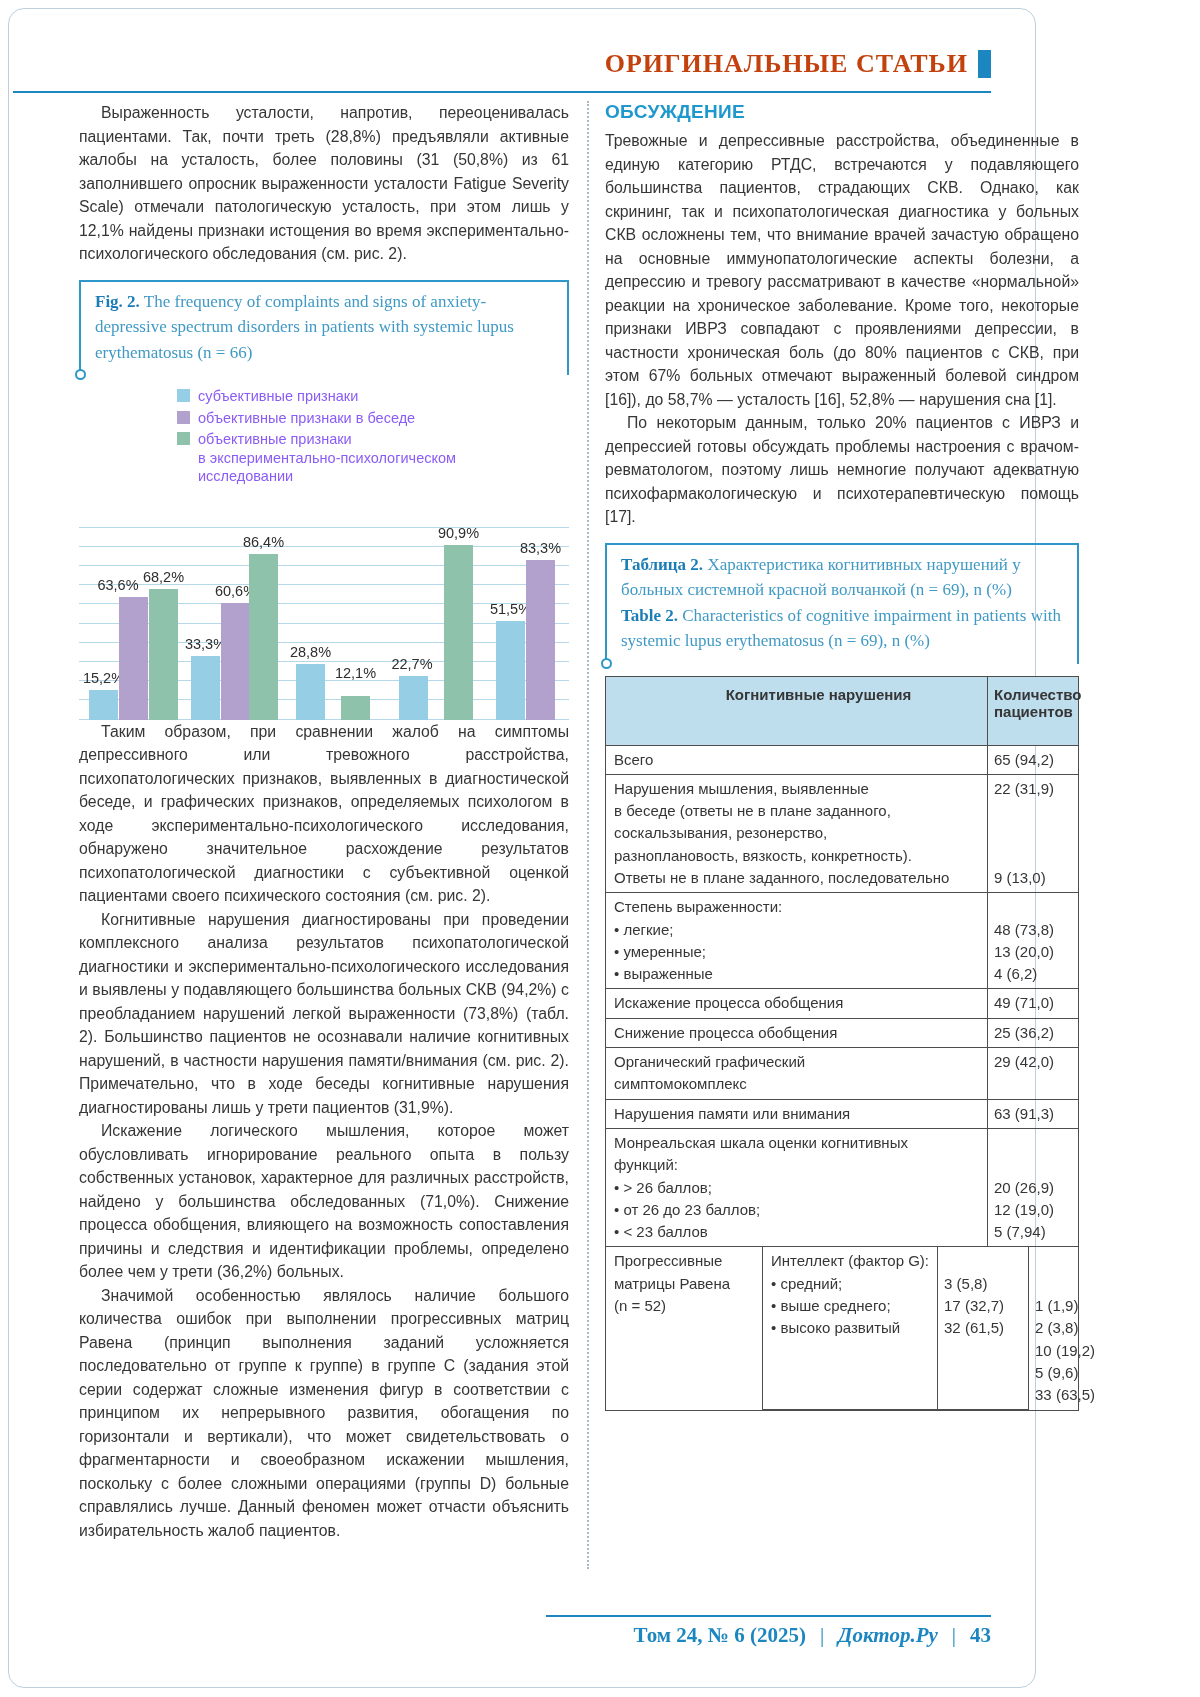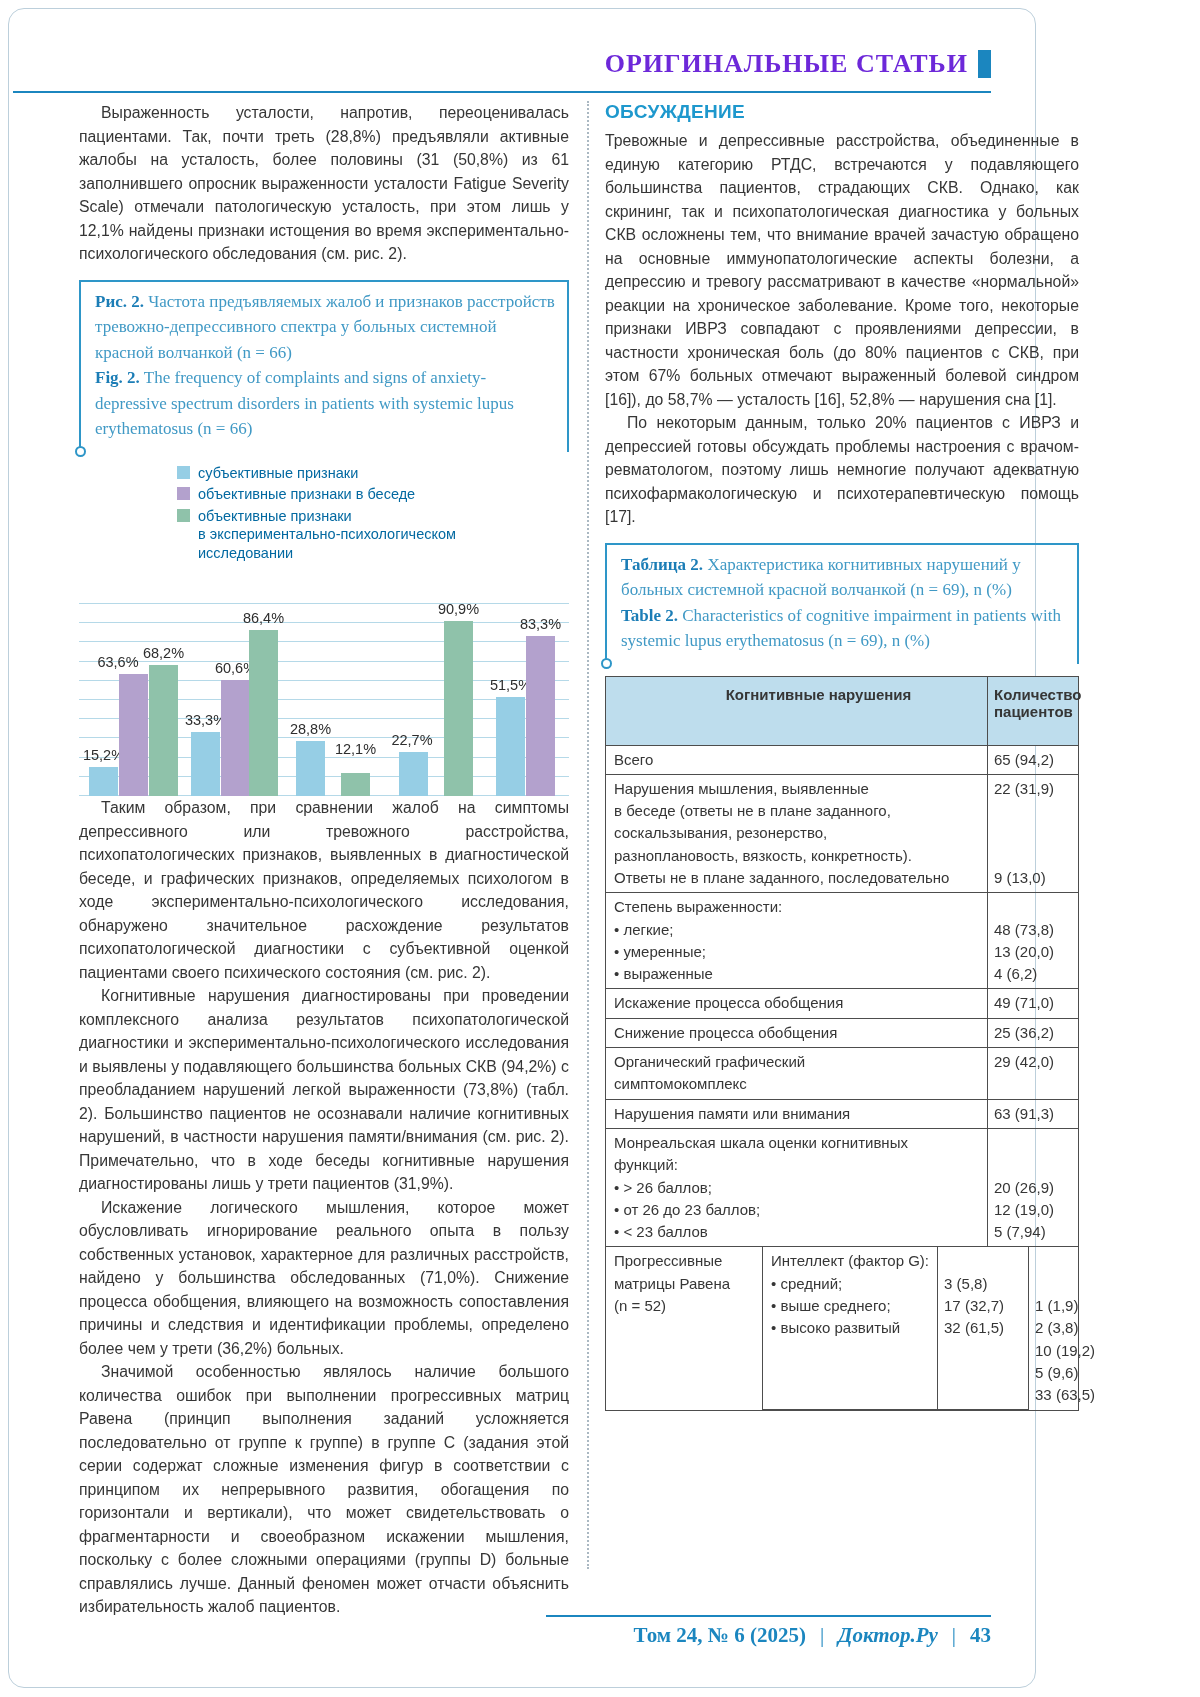--- a/index.html
+++ b/index.html
@@ -1,41 +1,41 @@
 <!DOCTYPE html>
 <html><head>
 <meta charset="utf-8">
 <style>
   html,body{margin:0;padding:0;background:#ffffff;}
   body{width:1200px;height:1697px;position:relative;font-family:"Liberation Sans",sans-serif;color:#363636;}
   .page{position:absolute;left:8px;top:8px;width:1026px;height:1678px;border:1.5px solid #bccfdb;border-radius:16px;background:#fff;}
 
   
   .header-row{position:absolute;top:40px;left:0;width:982px;text-align:right;}
-  .header-title{font-family:"Liberation Serif",serif;font-weight:bold;font-size:26px;letter-spacing:1px;color:#6d28d9;vertical-align:middle;}
+  .header-title{font-family:"Liberation Serif",serif;font-weight:bold;font-size:26px;letter-spacing:1px;color:#c2410c;vertical-align:middle;}
   .header-block{display:inline-block;width:13px;height:28px;background:#1b86bf;margin-left:10px;vertical-align:middle;}
   .header-rule{position:absolute;top:82px;left:4px;width:978px;height:0;border-top:2px solid #1b86bf;}
 
   
   .col{position:absolute;top:92px;}
   .col-left{left:70px;width:490px;}
   .col-right{left:596px;width:474px;}
   .divider{position:absolute;left:578px;top:92px;height:1468px;border-left:2px dotted #aab8c2;}
 
   p.body-par{margin:0;font-size:15.8px;line-height:23.5px;text-align:justify;}
   p.indent{text-indent:22px;}
 
   
   .caption-box{position:relative;margin-top:14px;border:2px solid #2e96c8;border-bottom:none;padding:7px 12px 10px 14px;font-family:"Liberation Serif",serif;font-size:17px;line-height:25.5px;color:#4099c5;}
   .cap-bold{font-weight:bold;color:#1b7db6;}
   .cap-dot{position:absolute;left:-6px;bottom:-5px;width:7px;height:7px;border:2px solid #2e96c8;border-radius:50%;background:#fff;}
 
   
   .legend{margin:12px 0 0 98px;}
-  .legend-item{display:flex;align-items:flex-start;margin-bottom:3px;font-size:14.5px;line-height:18.5px;color:#0369a1;}
+  .legend-item{display:flex;align-items:flex-start;margin-bottom:3px;font-size:14.5px;line-height:18.5px;color:#8b5cf6;}
   .legend-swatch{flex:0 0 13px;width:13px;height:13px;margin:2px 8px 0 0;}
 
   
   .chart{position:relative;width:490px;height:212px;margin-top:22px;}
   .gridline{position:absolute;left:0;width:100%;height:0;border-top:1px solid #b5d9e8;}
   .bar{position:absolute;bottom:0;width:29px;}
   .bar-label{position:absolute;transform:translateX(-50%);font-size:14.5px;color:#2e2e2e;white-space:nowrap;}
 
   
   .section-heading{margin:0 0 6px 0;font-size:19px;font-weight:bold;letter-spacing:0.3px;color:#1e98cd;font-family:"Liberation Sans",sans-serif;}
@@ -71,21 +71,20 @@
     <span class="header-title">ОРИГИНАЛЬНЫЕ СТАТЬИ</span><span class="header-block"></span>
   </div>
   <div class="header-rule"></div>
 
   <div class="divider"></div>
 
   <div class="col col-left">
     <p class="body-par indent">Выраженность усталости, напротив, переоценивалась пациентами. Так, почти треть (28,8%) предъявляли активные жалобы на усталость, более половины (31 (50,8%) из 61 заполнившего опросник выраженности усталости Fatigue Severity Scale) отмечали патологическую усталость, при этом лишь у 12,1% найдены признаки истощения во время экспериментально-психологического обследования (см. рис. 2).</p>
 
     <div class="caption-box">
-      <div><span class="cap-bold">Рис. 2.</span> <span>Частота предъявляемых жалоб и признаков расстройств тревожно-депрессивного спектра у больных системной красной волчанкой (n = 66)</span></div>
       <div><span class="cap-bold">Fig. 2.</span> <span>The frequency of complaints and signs of anxiety-depressive spectrum disorders in patients with systemic lupus erythematosus (n = 66)</span></div>
       <span class="cap-dot"></span>
     </div>
 
     <div class="legend" id="legend">
         <div class="legend-item">
           <span class="legend-swatch" style="background: rgb(150, 206, 229);"></span>
           <span>субъективные признаки</span>
         </div>
         <div class="legend-item">

